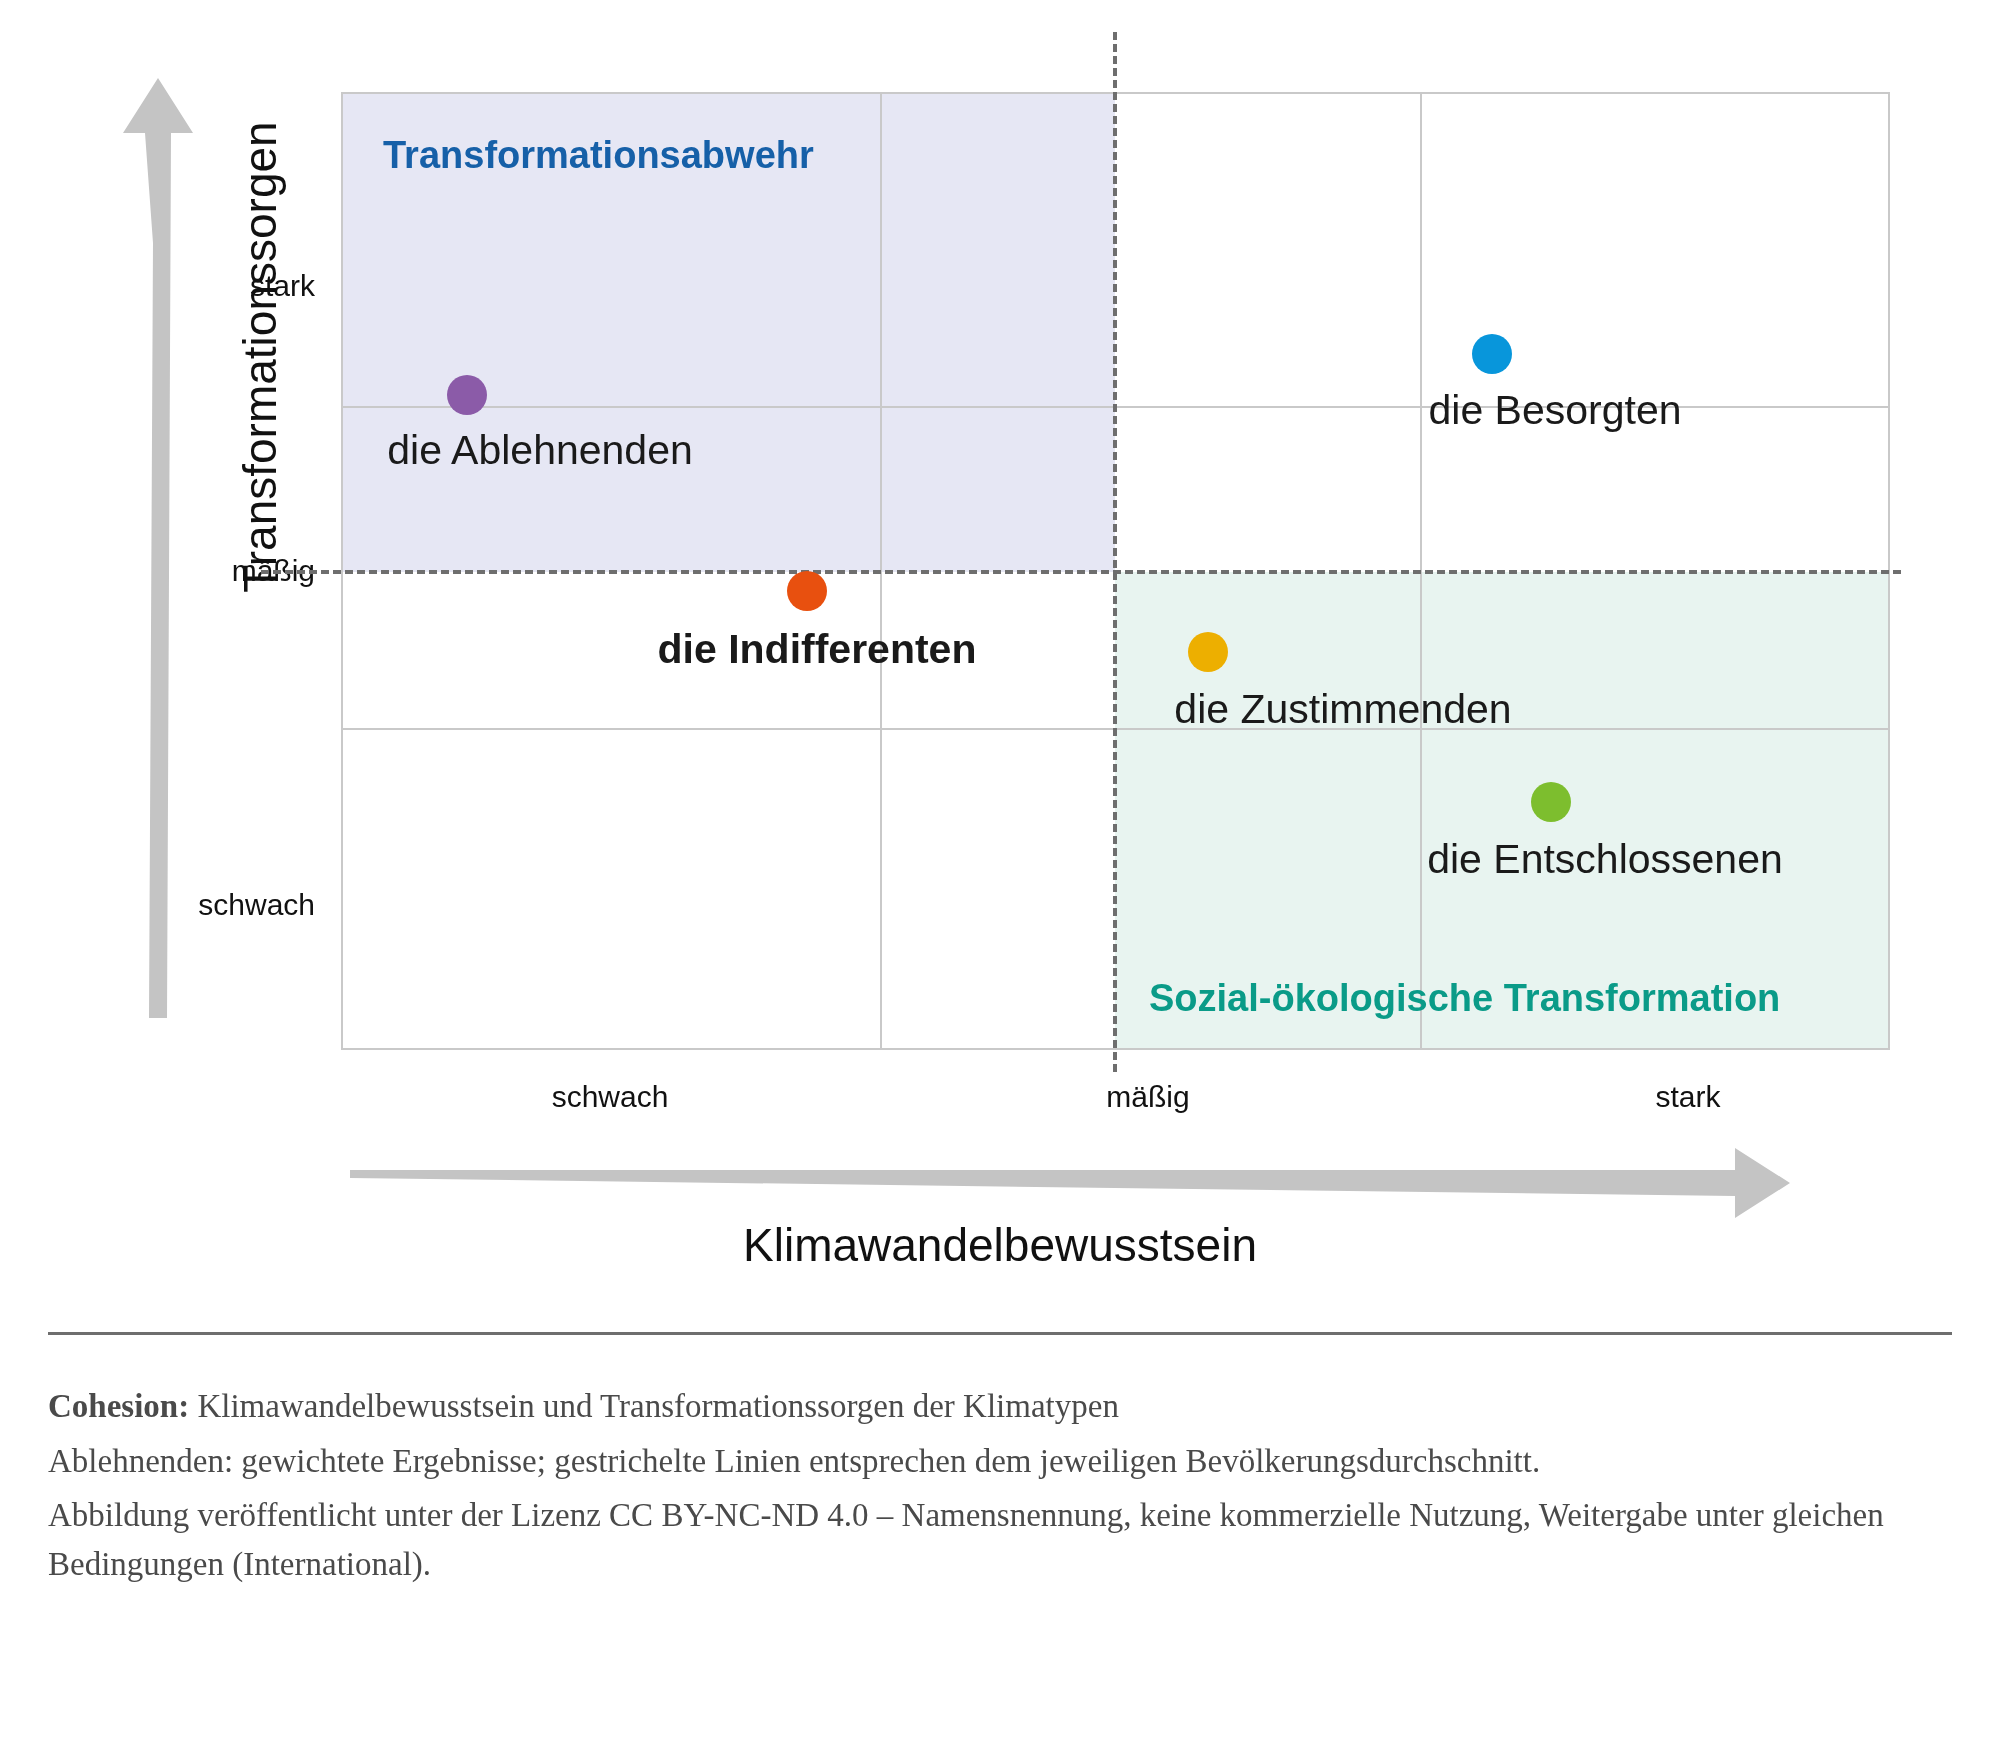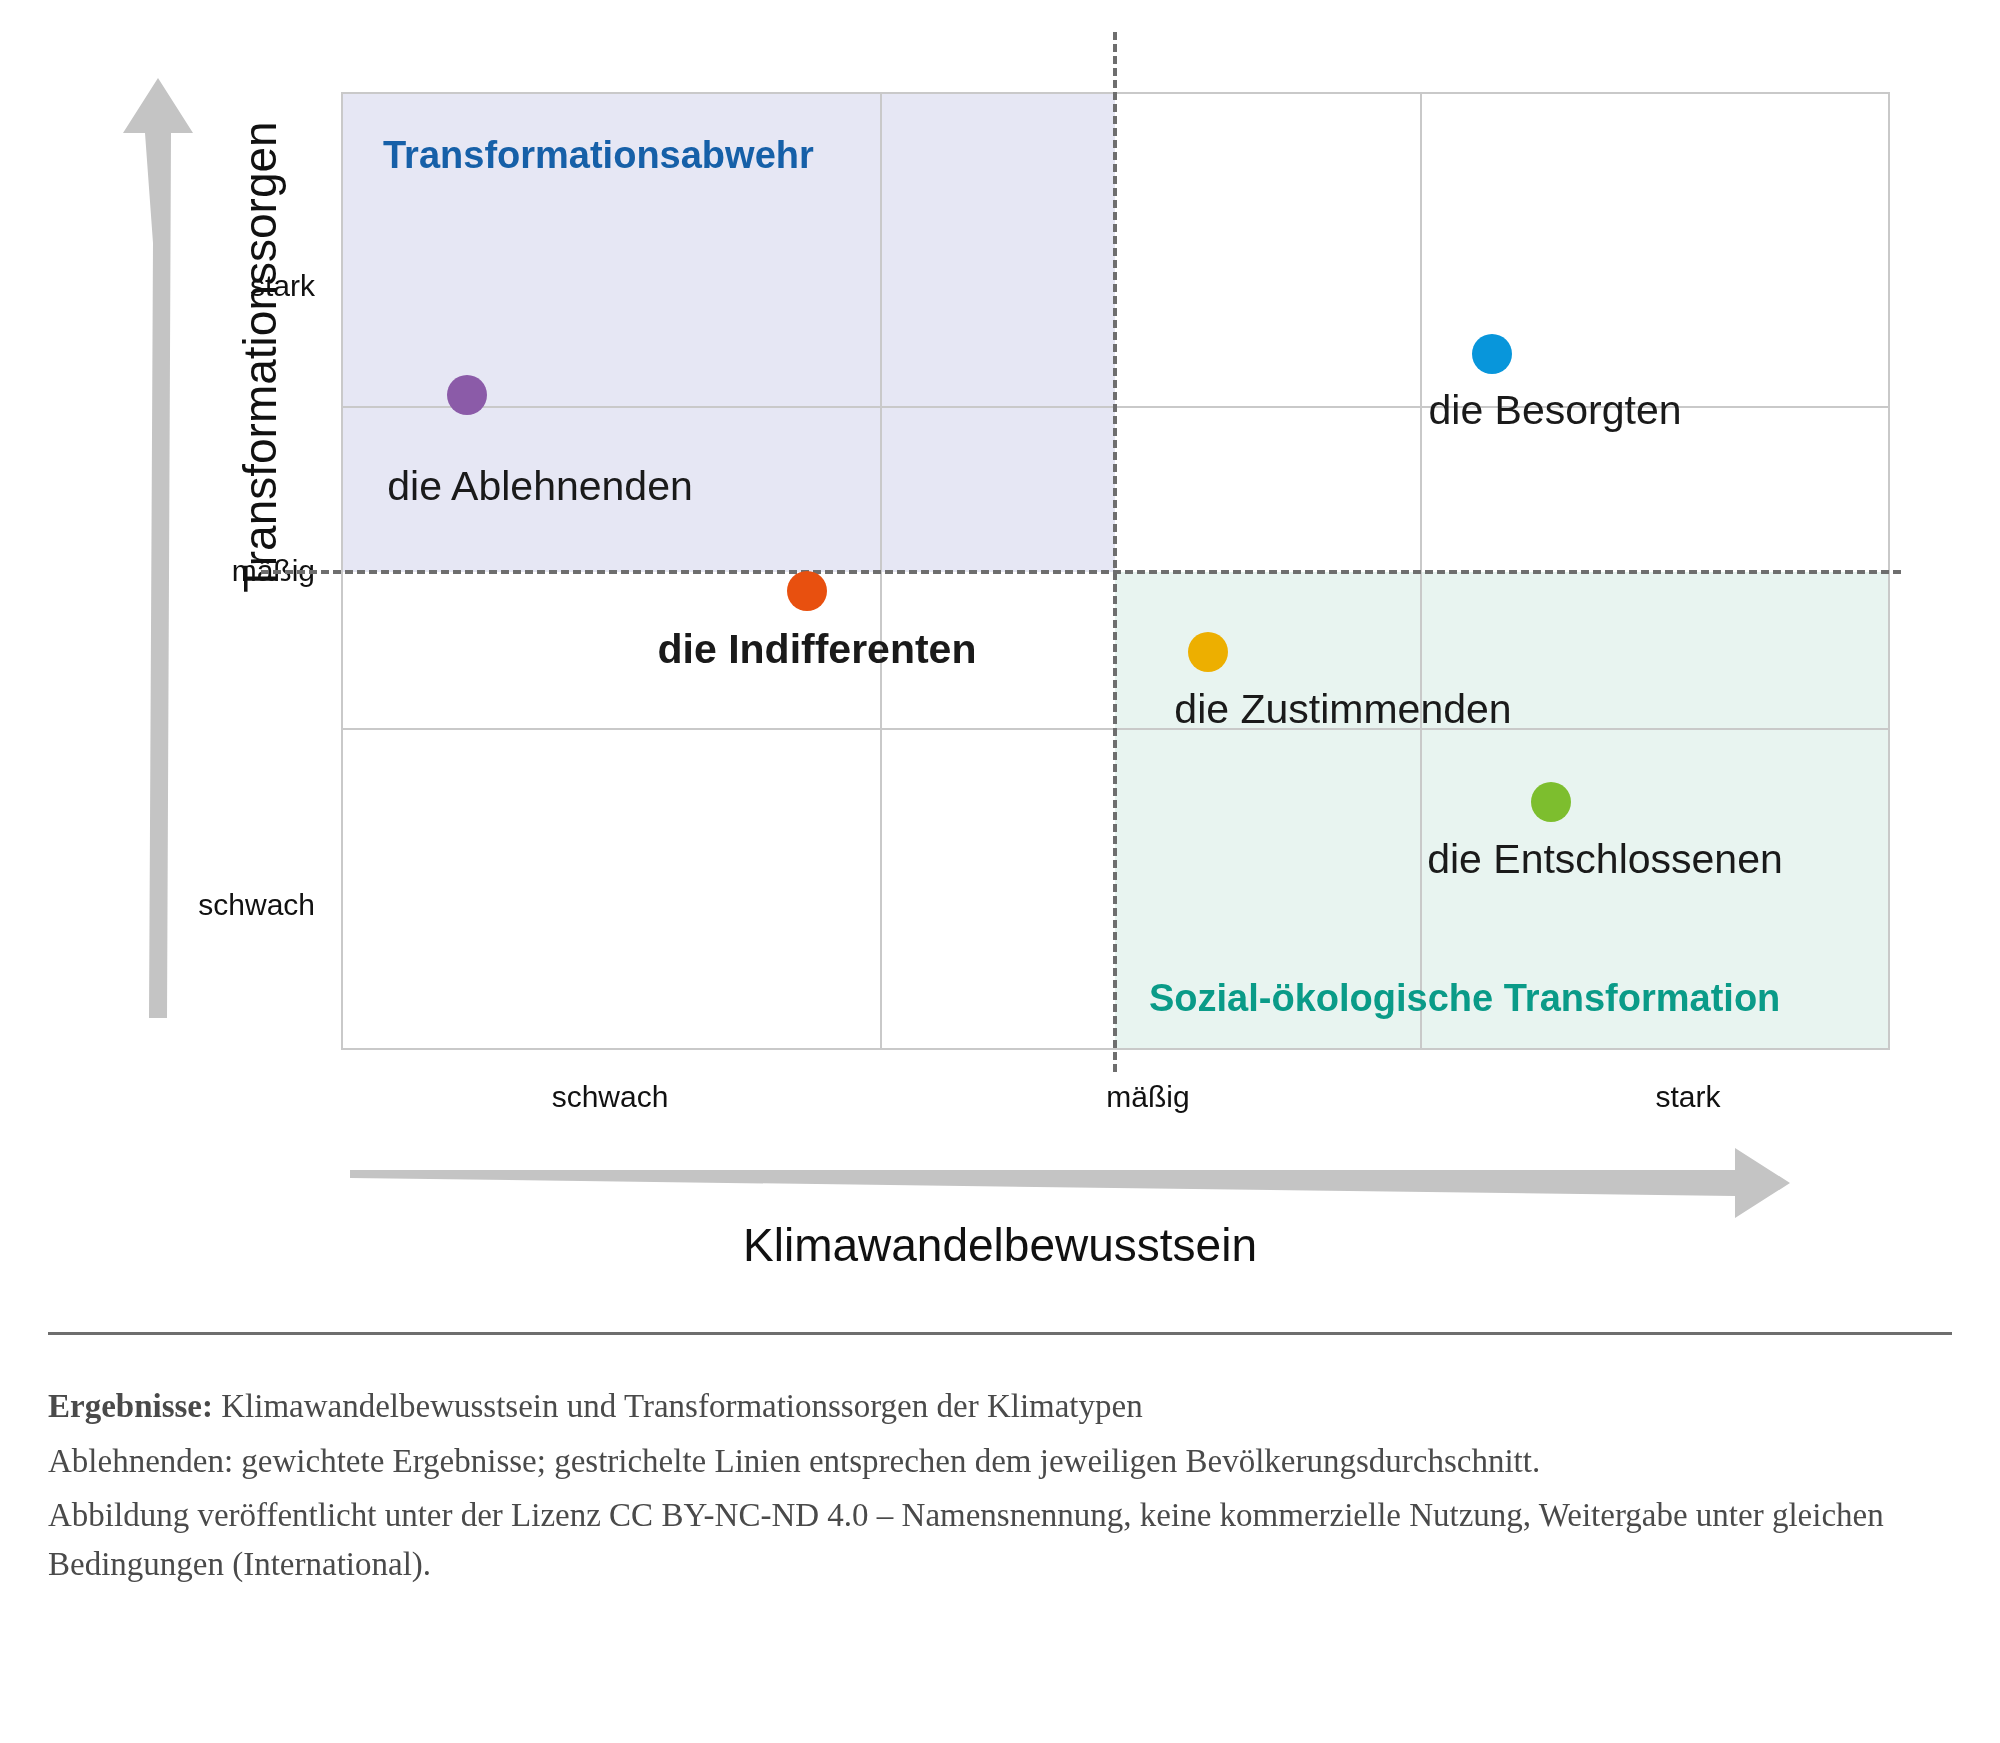--- a/index.html
+++ b/index.html
@@ -95,21 +95,21 @@
 
     <div class="quadlabel" style="left:42px;top:42px;color:#1660A8;">Transformationsabwehr</div>
     <div class="quadlabel" style="left:808px;top:885px;color:#0A9B88;">Sozial-ökologische Transformation</div>
 
     <div class="dot" style="left:126px;top:303px;background:#8B5BA8;"></div>
     <div class="dot" style="left:466px;top:499px;background:#E8500F;"></div>
     <div class="dot" style="left:867px;top:560px;background:#EDAF00;"></div>
     <div class="dot" style="left:1151px;top:262px;background:#0896DB;"></div>
     <div class="dot" style="left:1210px;top:710px;background:#7DBE2E;"></div>
 
-    <div class="dotlabel" style="left:199px;top:335px;margin-top:36px;">die Ablehnenden</div>
+    <div class="dotlabel" style="left:199px;top:335px;">die Ablehnenden</div>
     <div class="dotlabel" style="left:1002px;top:594px;">die Zustimmenden</div>
     <div class="dotlabel" style="left:476px;top:534px;font-weight:bold;">die Indifferenten</div>
     <div class="dotlabel" style="left:1214px;top:295px;">die Besorgten</div>
     <div class="dotlabel" style="left:1264px;top:744px;">die Entschlossenen</div>
   </div>
 
   <div>
     <div class="xtick-item" style="left:610px;top:1080px;">schwach</div>
     <div class="xtick-item" style="left:1148px;top:1080px;">mäßig</div>
     <div class="xtick-item" style="left:1688px;top:1080px;">stark</div>
@@ -117,16 +117,16 @@
 
   <svg id="xarrow" viewBox="0 0 1440 70">
     <polygon points="1440,35 1385,70 1385,48 0,30 0,22 1385,22 1385,0" fill="#C4C4C4"></polygon>
   </svg>
 
   <div id="xtitle">Klimawandelbewusstsein</div>
 </div>
 
 <div id="rule"></div>
 <div id="caption">
-  <p><b>Ergebnisse:</b><span> Klimawandelbewusstsein und Transformationssorgen der Klimatypen</span></p>
+  <p><b>Cohesion:</b><span> Klimawandelbewusstsein und Transformationssorgen der Klimatypen</span></p>
   <p>Ablehnenden: gewichtete Ergebnisse; gestrichelte Linien entsprechen dem jeweiligen Bevölkerungsdurchschnitt.</p>
   <p>Abbildung veröffentlicht unter der Lizenz CC BY-NC-ND 4.0 – Namensnennung, keine kommerzielle Nutzung, Weitergabe unter gleichen Bedingungen (International).</p>
 </div>
 
 </body></html>

